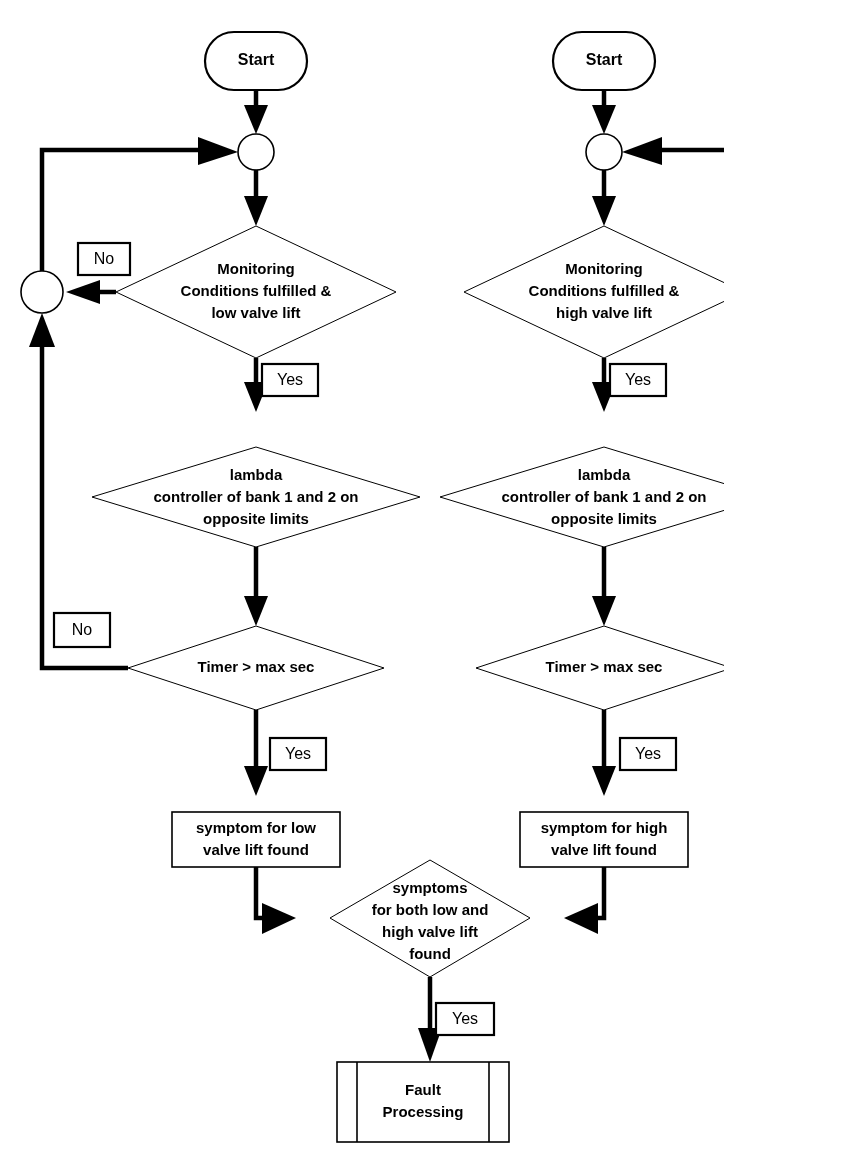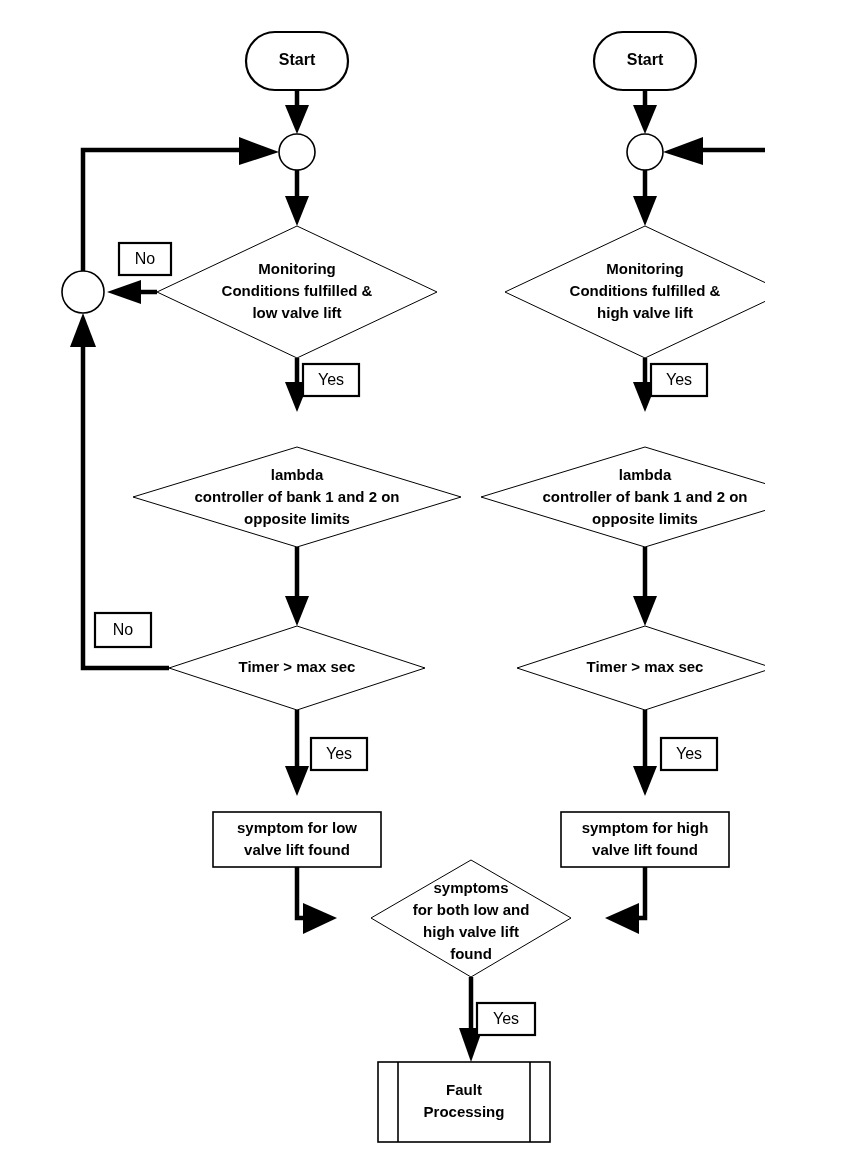--- a/index.html
+++ b/index.html
@@ -7,21 +7,20 @@
     padding: 0;
     background: #ffffff;
   }
   #page {
     position: relative;
     width: 724px;
     height: 1154px;
     background: #ffffff;
     font-family: "Liberation Sans", sans-serif;
     overflow: hidden;
-    padding-left: 41px;
   }
   svg { display: block; }
   .node-text {
     font-family: "Liberation Sans", sans-serif;
     font-size: 15px;
     font-weight: bold;
     fill: #000000;
     text-anchor: middle;
     dominant-baseline: middle;
   }

